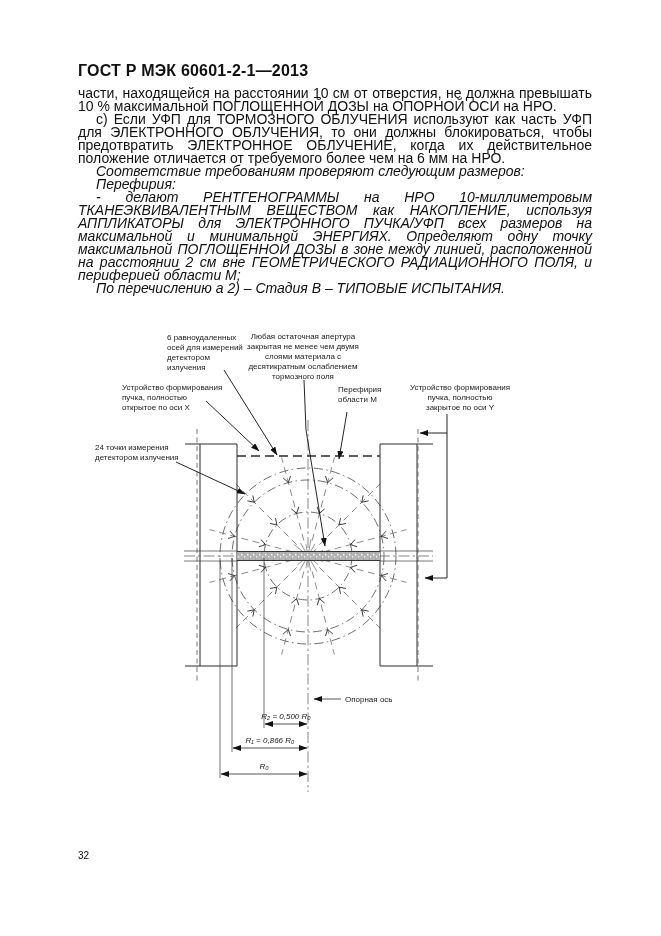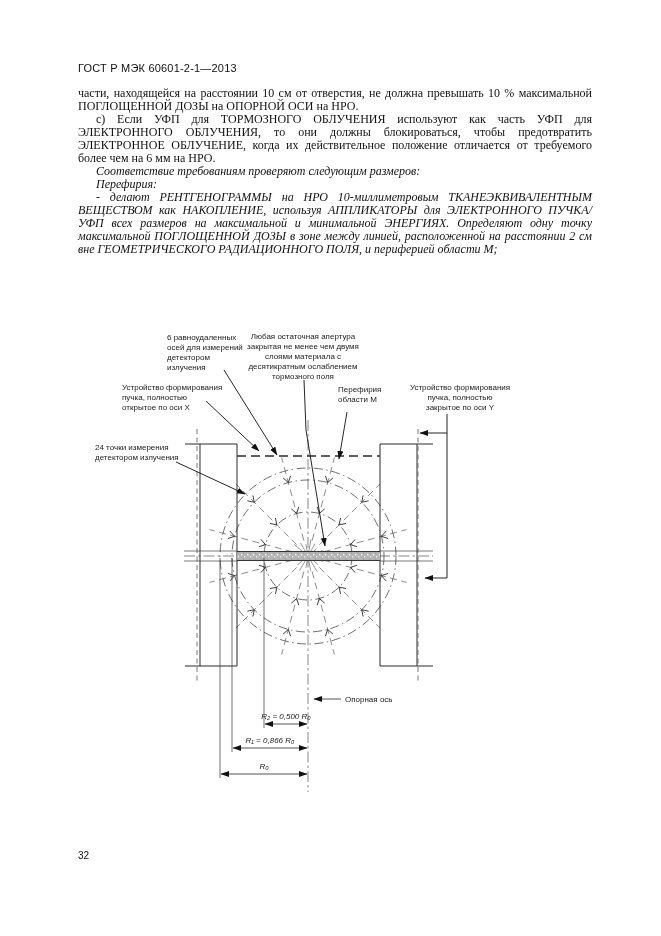--- a/index.html
+++ b/index.html
@@ -6,25 +6,25 @@
   .page{
     position:relative;
     width:661px;height:936px;
     background:#ffffff;
     overflow:hidden;
     font-family:"Liberation Sans",sans-serif;
     color:#111;
   }
   .doc-header{
     position:absolute;left:78px;top:62px;
-    font-size:11px;font-weight:normal;letter-spacing:.2px;
+    font-size:16px;font-weight:bold;letter-spacing:.2px;
   }
   .text-block{
     position:absolute;left:78px;top:87px;width:514px;
-    font-size:12px;line-height:13px;font-family:Liberation Serif, serif;
+    font-size:14px;line-height:13px;
   }
   .text-block p{margin:0;text-align:justify;}
   .p-ind{text-indent:18px;}
   .p-italic{font-style:italic;}
   .diagram-wrap{position:absolute;left:0;top:318px;width:533px;height:482px;}
   .page-number{position:absolute;left:78px;top:850px;font-size:10px;}
 
   
   .s-radial{stroke:#5a5a5a;stroke-width:.7;stroke-dasharray:7 4.5;fill:none;}
   .s-tick{stroke:#2a2a2a;stroke-width:.9;}
@@ -49,20 +49,21 @@
 <div class="page">
 
   <div class="doc-header">ГОСТ Р МЭК 60601-2-1—2013</div>
 
   <div class="text-block">
     <p>части, находящейся на расстоянии 10 см от отверстия, не должна превышать 10 % максимальной ПОГЛОЩЕННОЙ ДОЗЫ на ОПОРНОЙ ОСИ на НРО.</p>
     <p class="p-ind">с) Если УФП для ТОРМОЗНОГО ОБЛУЧЕНИЯ используют как часть УФП для ЭЛЕКТРОННОГО ОБЛУЧЕНИЯ, то они должны блокироваться, чтобы предотвратить ЭЛЕКТРОННОЕ ОБЛУЧЕНИЕ, когда их действительное положение отличается от требуемого более чем на 6 мм на НРО.</p>
     <p class="p-ind p-italic">Соответствие требованиям проверяют следующим размеров:</p>
     <p class="p-ind p-italic">Перефирия:</p>
     <p class="p-ind p-italic">- делают РЕНТГЕНОГРАММЫ на НРО 10-миллиметровым ТКАНЕЭКВИВАЛЕНТНЫМ ВЕЩЕСТВОМ как НАКОПЛЕНИЕ, используя АППЛИКАТОРЫ для ЭЛЕКТРОННОГО ПУЧКА/УФП всех размеров на максимальной и минимальной ЭНЕРГИЯХ. Определяют одну точку максимальной ПОГЛОЩЕННОЙ ДОЗЫ в зоне между линией, расположенной на расстоянии 2 см вне ГЕОМЕТРИЧЕСКОГО РАДИАЦИОННОГО ПОЛЯ, и периферией области М;</p>
+    <p class="p-ind p-italic">По перечислению а 2) – Стадия В – ТИПОВЫЕ ИСПЫТАНИЯ.</p>
   </div>
 
   <div class="diagram-wrap">
     <svg width="661" height="482" viewBox="0 318 661 482">
       <defs>
         <marker id="arr" markerUnits="userSpaceOnUse" markerWidth="9" markerHeight="7" refX="8" refY="3" orient="auto">
           <path d="M0,0 L8.5,3 L0,6 Z" fill="#111"></path>
         </marker>
         <pattern id="stip" width="6" height="6" patternUnits="userSpaceOnUse">
           <rect width="6" height="6" fill="#b4b4b4"></rect>

